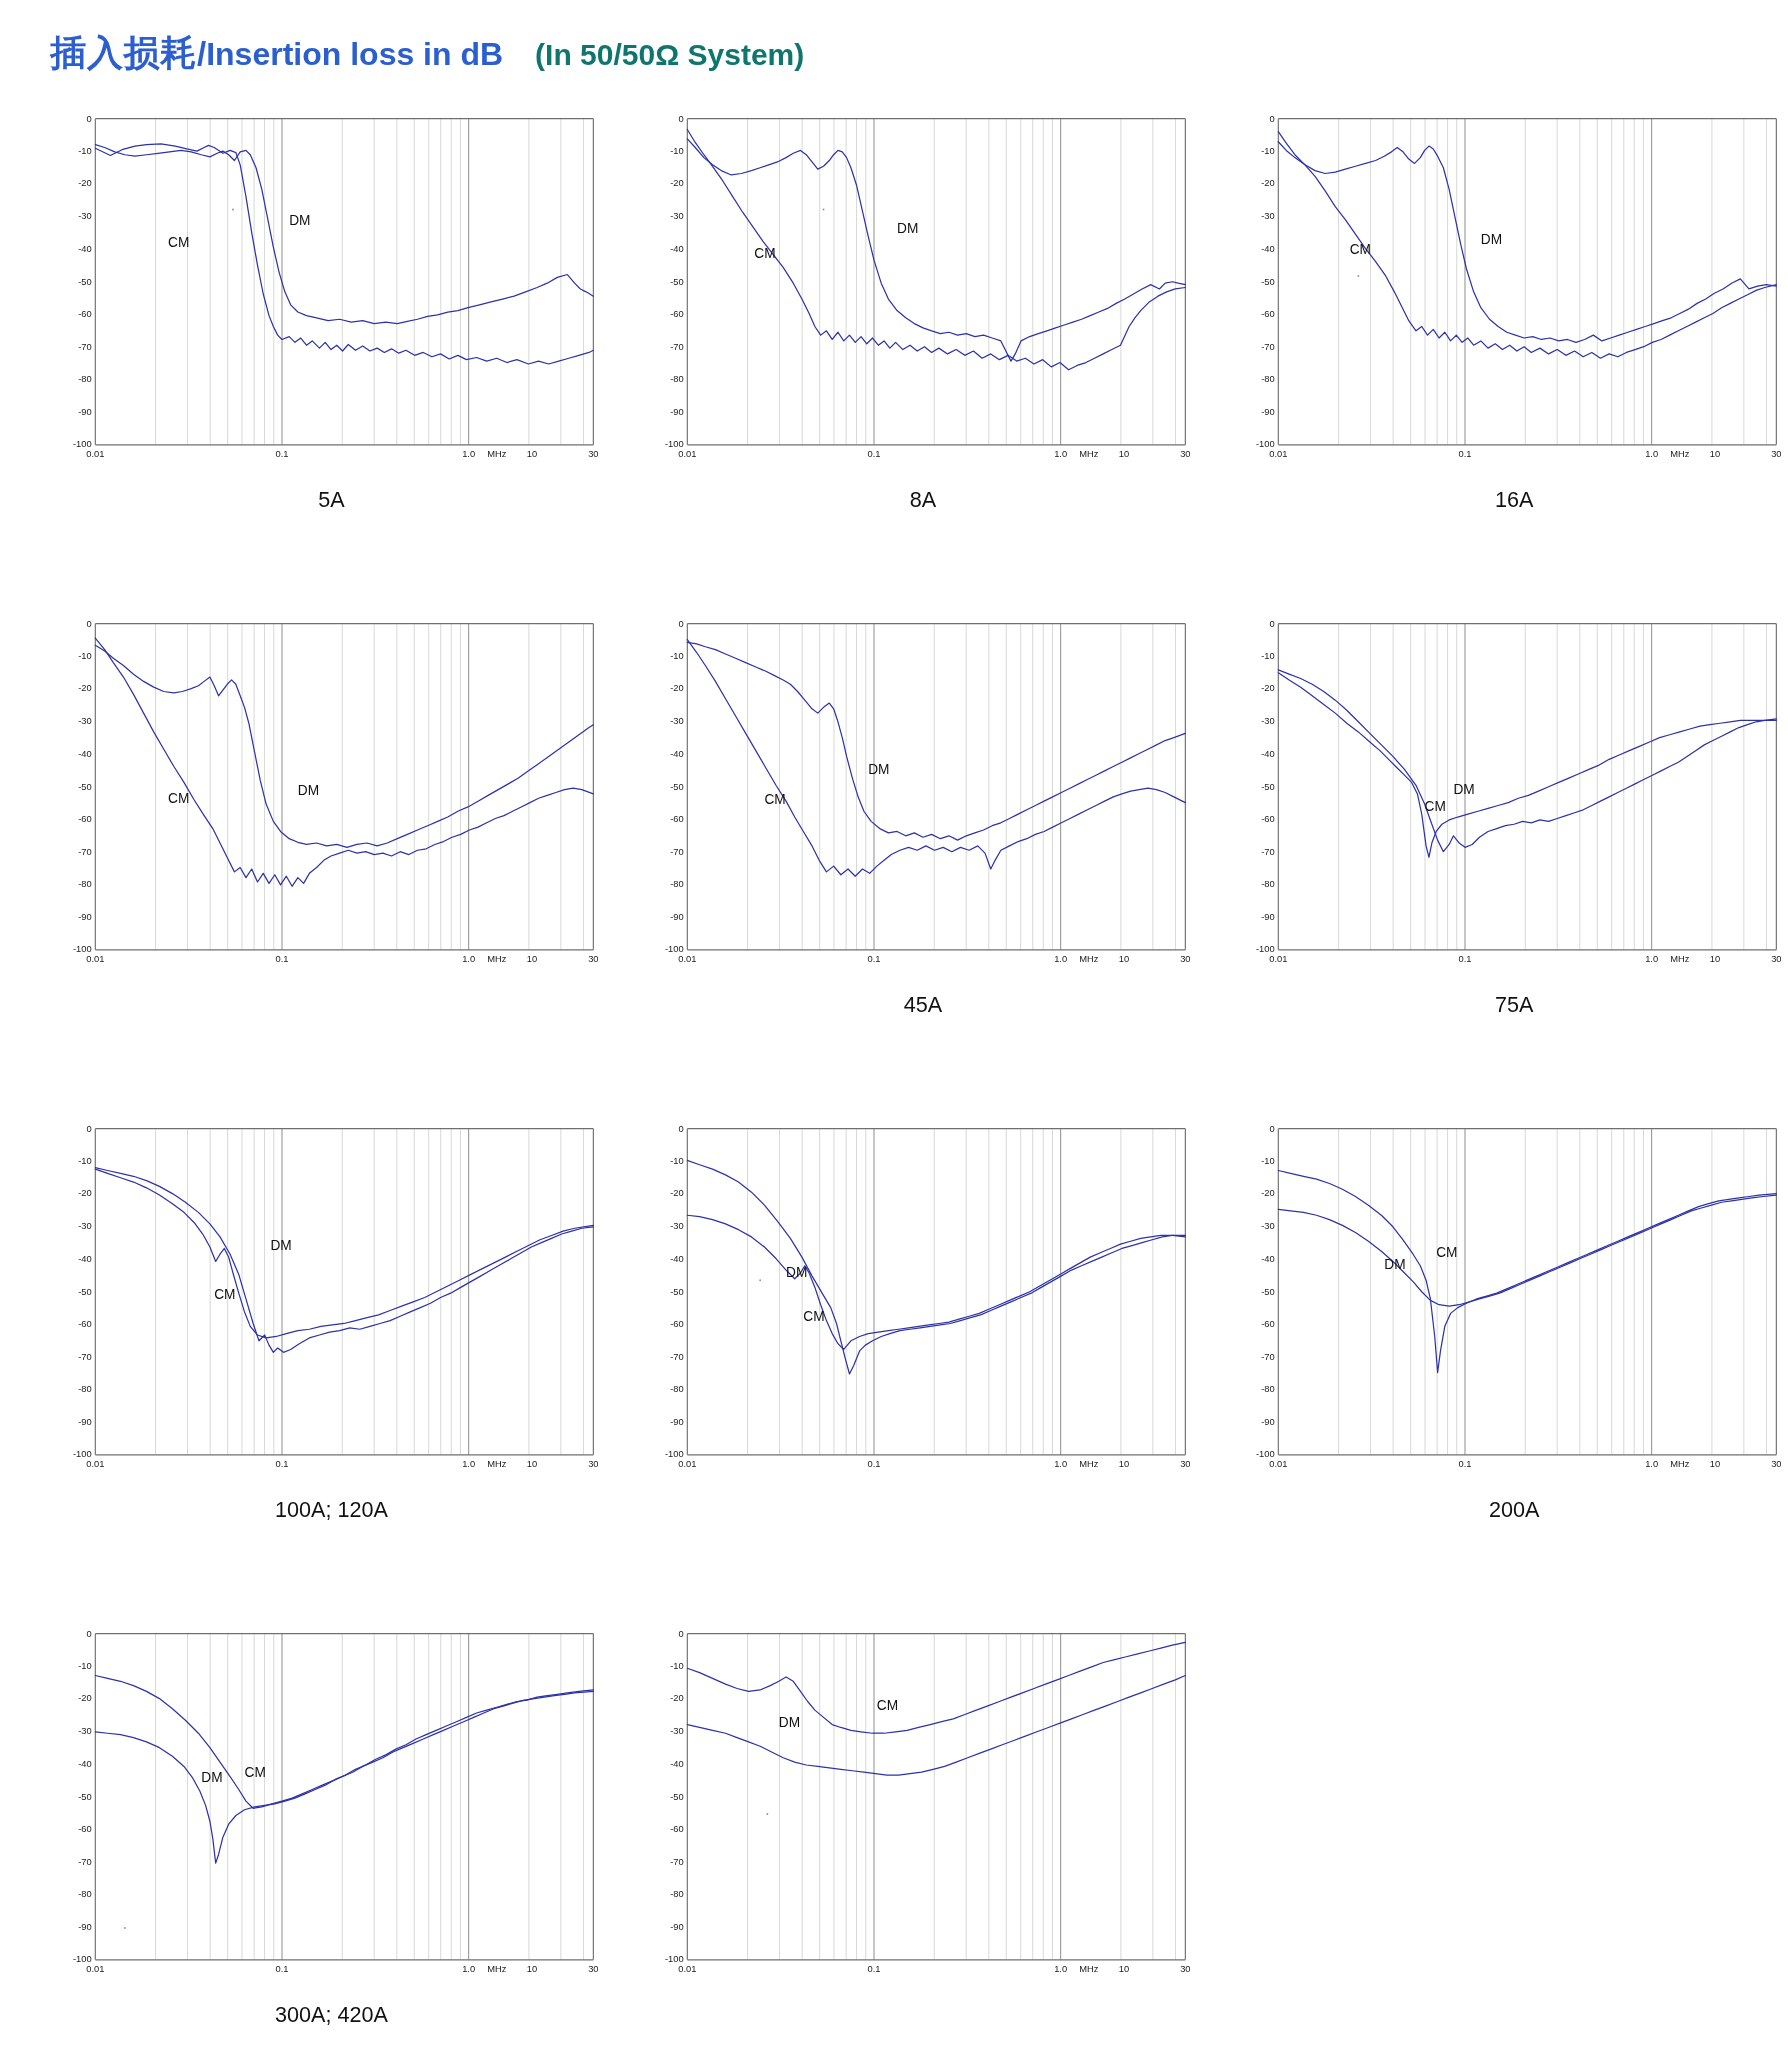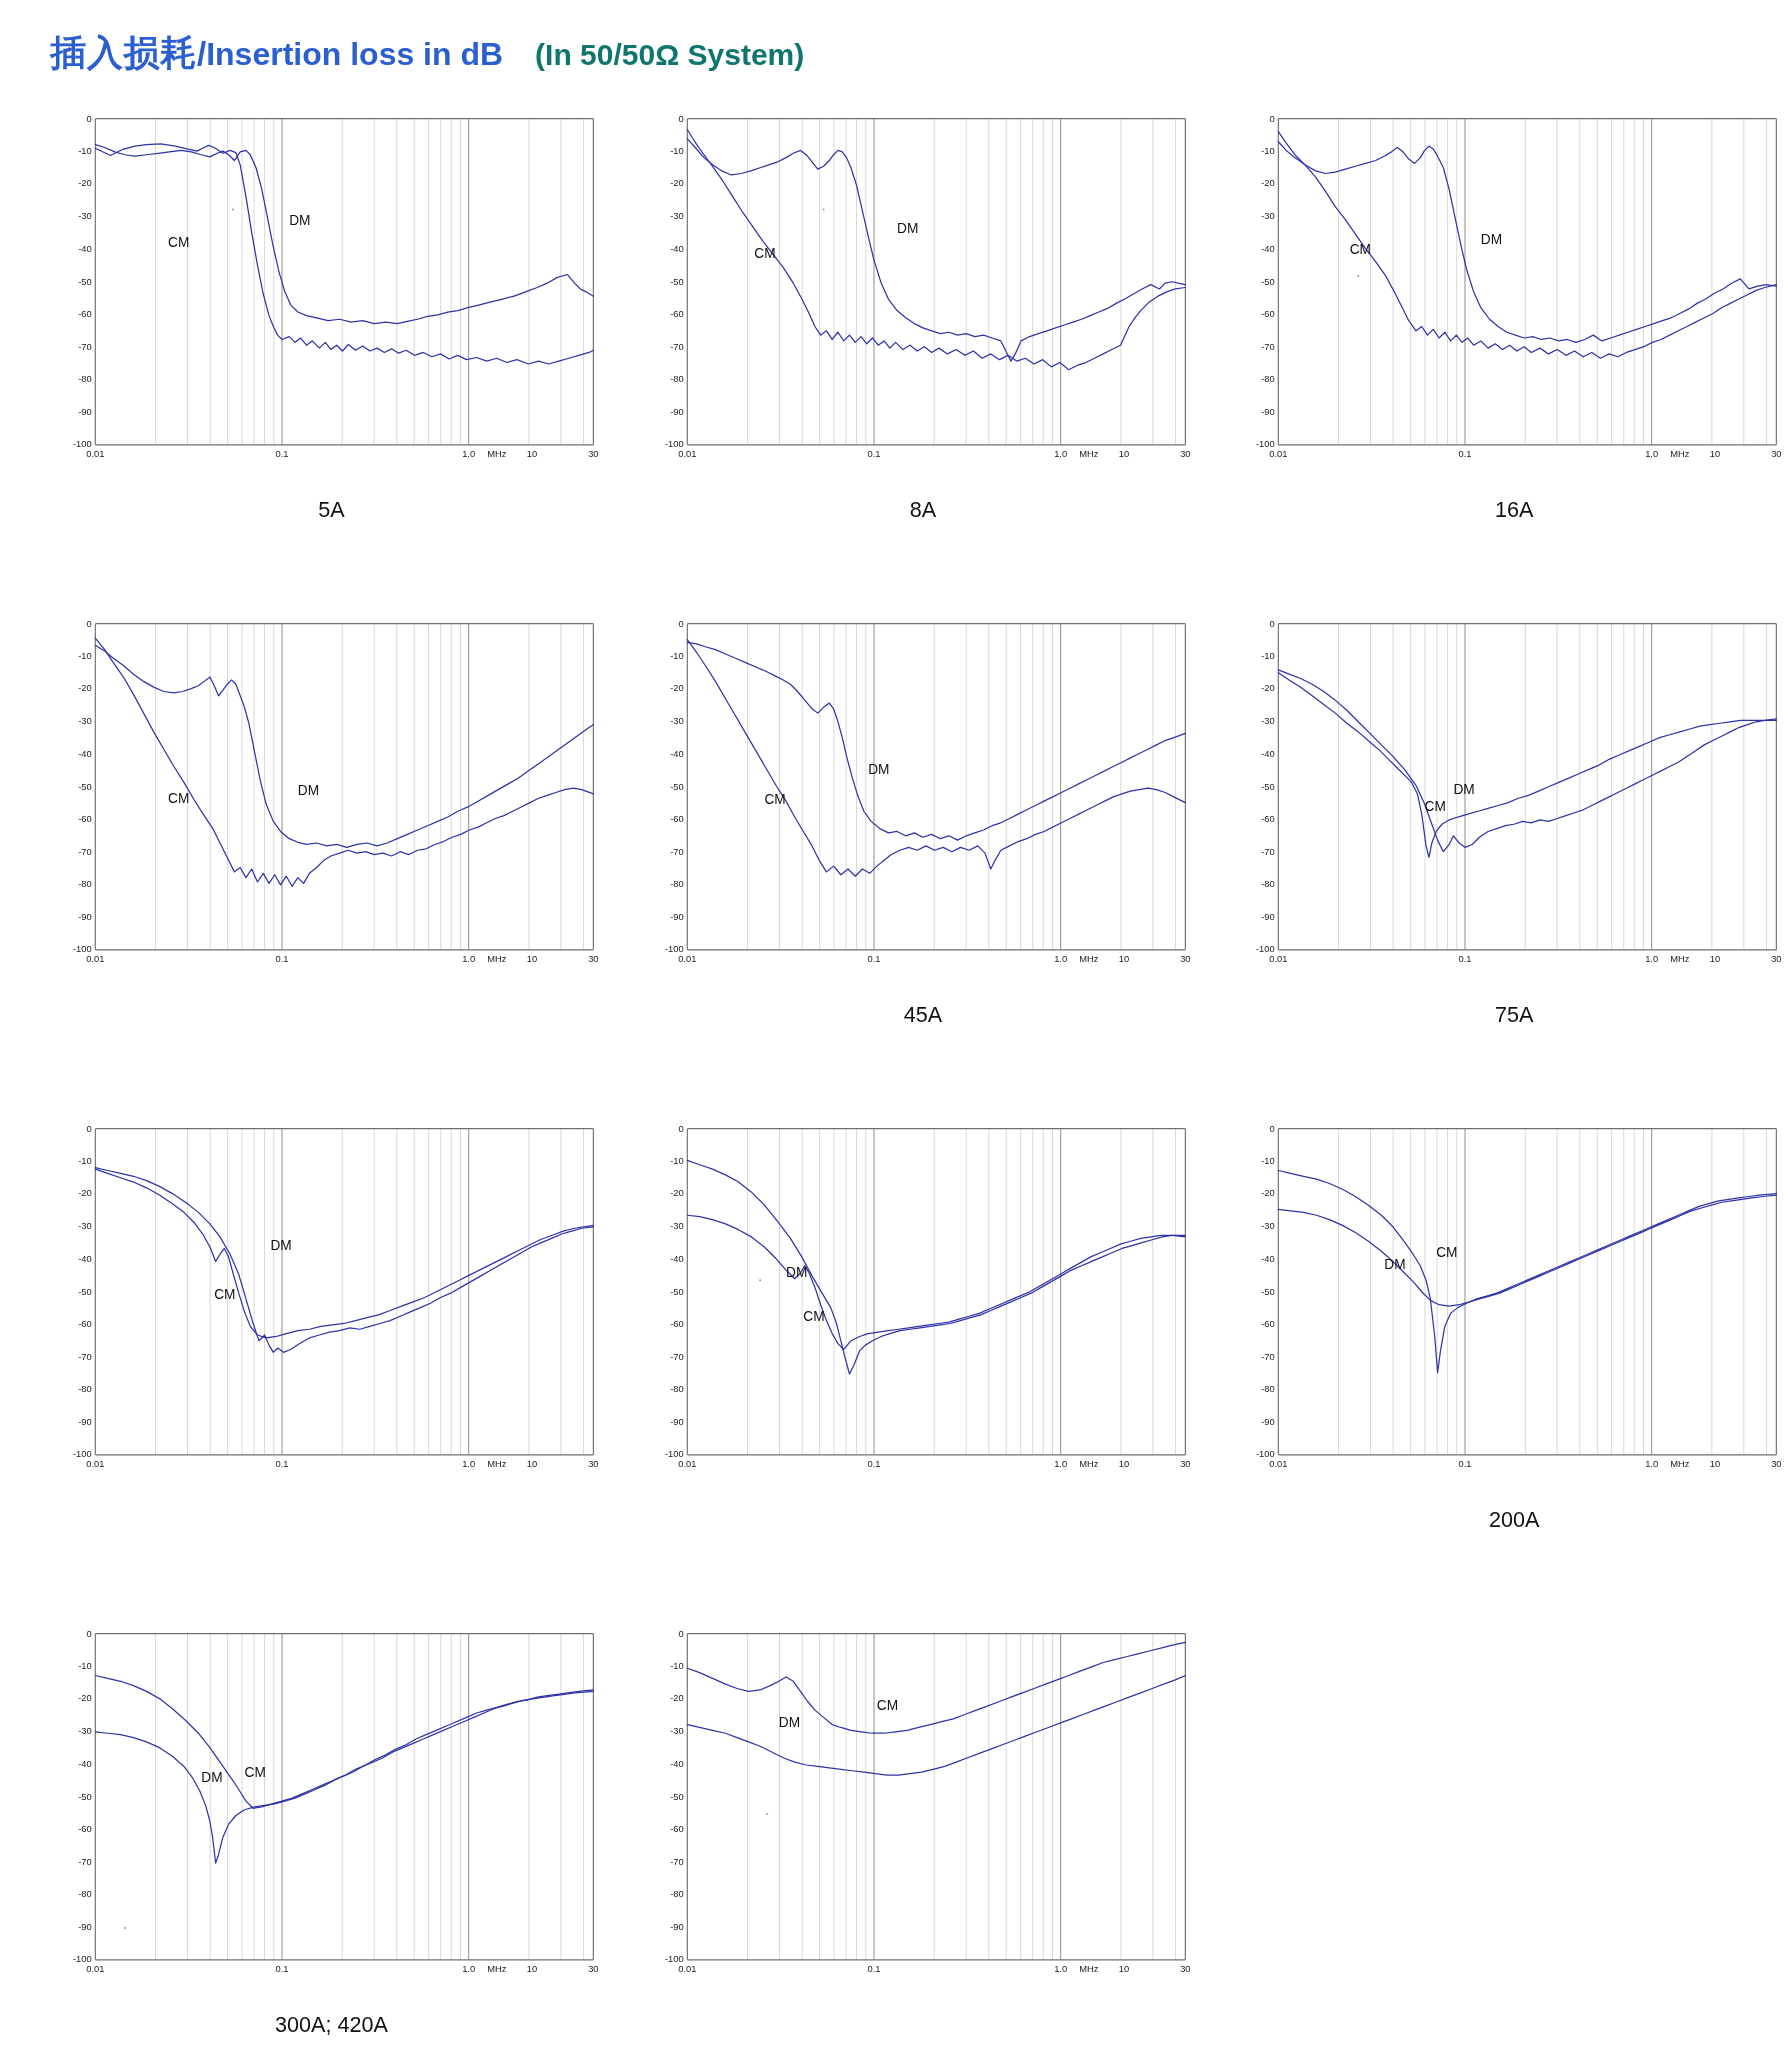--- a/index.html
+++ b/index.html
@@ -68,21 +68,21 @@
   .chart-box {
     position: relative;
     width: 542px;
     height: 368px;
     margin-left: 17.3px;
   }
   .chart-caption {
     text-align: center;
     font-size: 21.6px;
     color: #111;
-    margin-top: 19px;
+    margin-top: 9px;
     font-family: "Liberation Sans", sans-serif;
   }
   svg.plot {
     display: block;
     width: 542px;
     height: 368px;
     overflow: visible;
   }
   .axis-line {
     stroke: #6f6f6f;
@@ -578,20 +578,21 @@
             <text class="tick-label-x" x="740" y="481" text-anchor="middle">30</text>
           </g>
           <path class="trace" d="M49,66 L66,70 L84,74 L102,78 L120,84 L138,92 L156,102 L174,114 L192,128 L208,144 L222,162 L236,186 L248,214 L258,248 L268,282 L276,306 L284,298 L290,312 L296,322 L302,316 L310,322 L320,318 L332,310 L346,302 L360,298 L374,294 L388,292 L402,288 L416,290 L430,286 L444,282 L458,278 L472,272 L486,266 L500,260 L514,254 L528,246 L542,240 L556,232 L570,224 L584,216 L598,208 L612,200 L626,192 L640,184 L654,176 L668,170 L682,164 L696,158 L710,154 L724,150 L740,148"></path>
           <path class="trace" d="M49,68 L66,74 L84,80 L102,86 L120,94 L138,104 L156,116 L172,128 L186,142 L198,158 L208,176 L216,196 L222,186 L228,178 L234,190 L240,212 L248,240 L256,266 L264,286 L274,298 L286,302 L300,300 L314,296 L330,292 L346,290 L362,286 L378,284 L394,282 L410,278 L426,274 L442,270 L458,264 L474,258 L490,252 L506,246 L522,238 L538,230 L554,222 L570,214 L586,206 L602,198 L618,190 L634,182 L650,174 L666,166 L682,160 L698,154 L714,150 L740,146"></path>
           <g>
             <text class="series-label" x="214" y="248">CM</text>
             <text class="series-label" x="292" y="180">DM</text>
           </g>
         </svg>
       </div>
+      <div class="chart-caption">100A; 120A</div>
     </div>
 
     <div class="chart-cell">
       <div class="chart-box">
         <svg class="plot" viewBox="0 0 752 510" preserveAspectRatio="none">
           <g class="grid">
             <line class="grid-minor" x1="132.6" y1="12" x2="132.6" y2="464"></line>
             <line class="grid-minor" x1="176.9" y1="12" x2="176.9" y2="464"></line>
             <line class="grid-minor" x1="208.3" y1="12" x2="208.3" y2="464"></line>
             <line class="grid-minor" x1="232.6" y1="12" x2="232.6" y2="464"></line>

